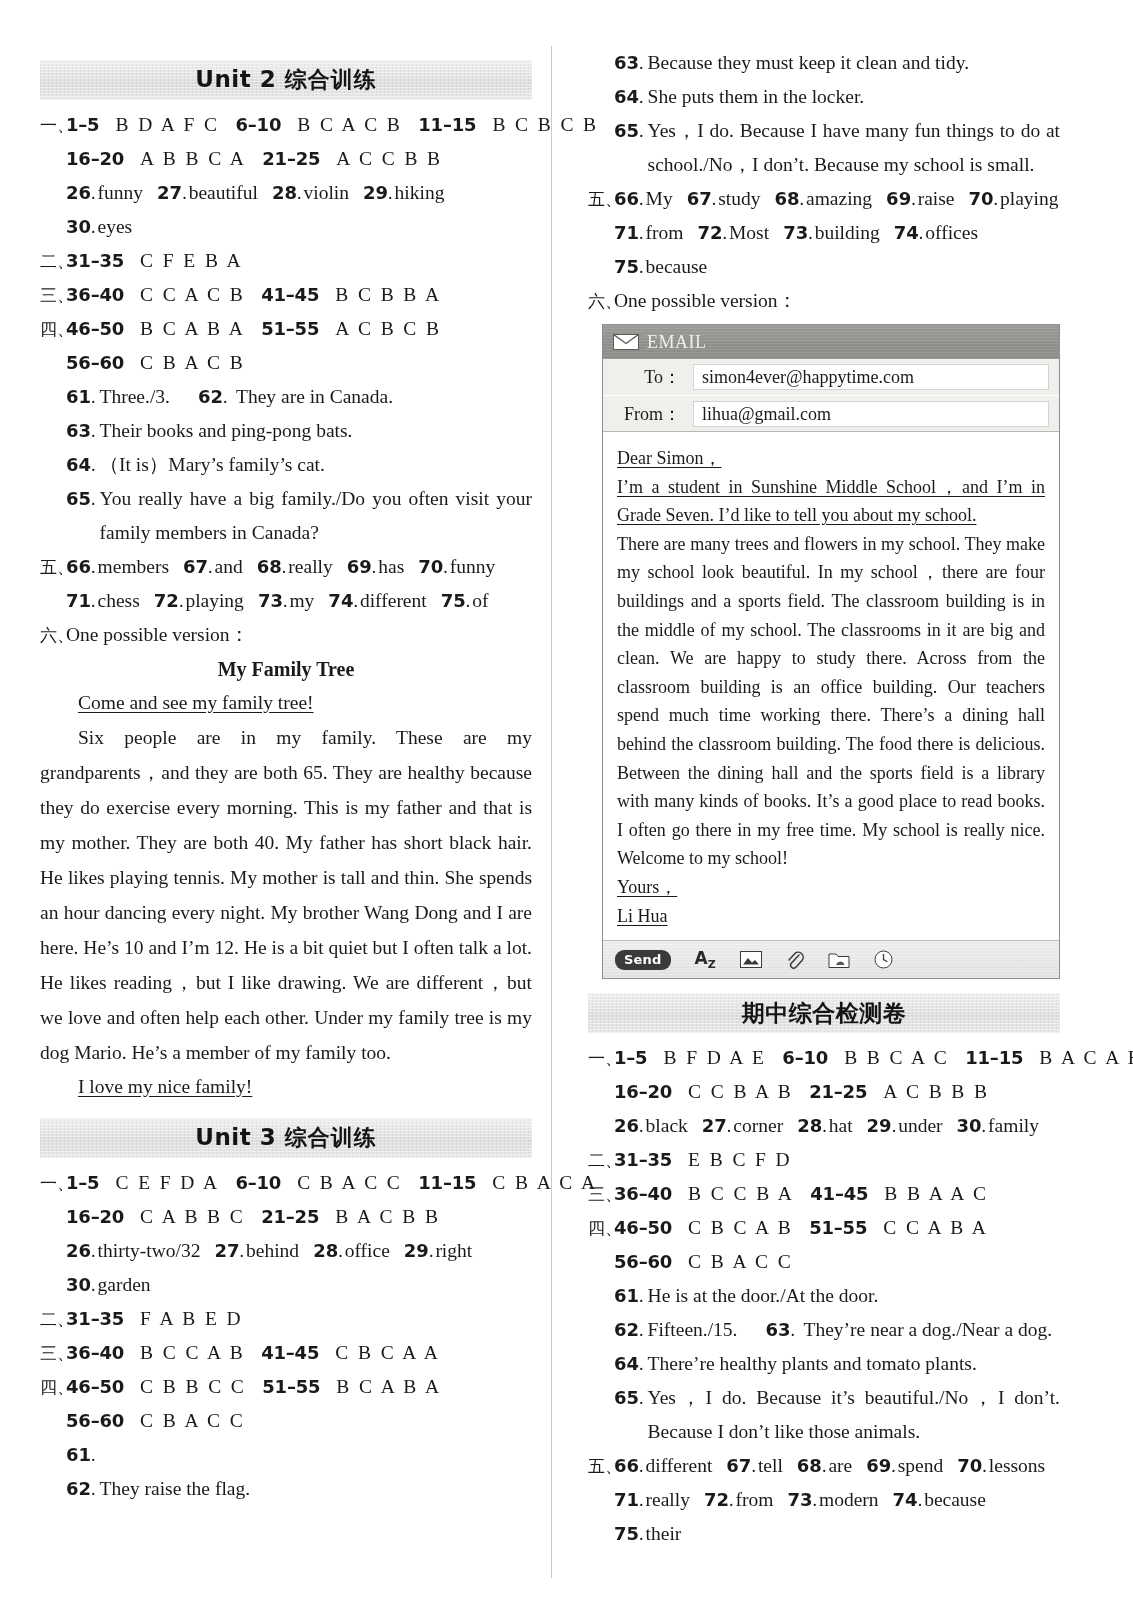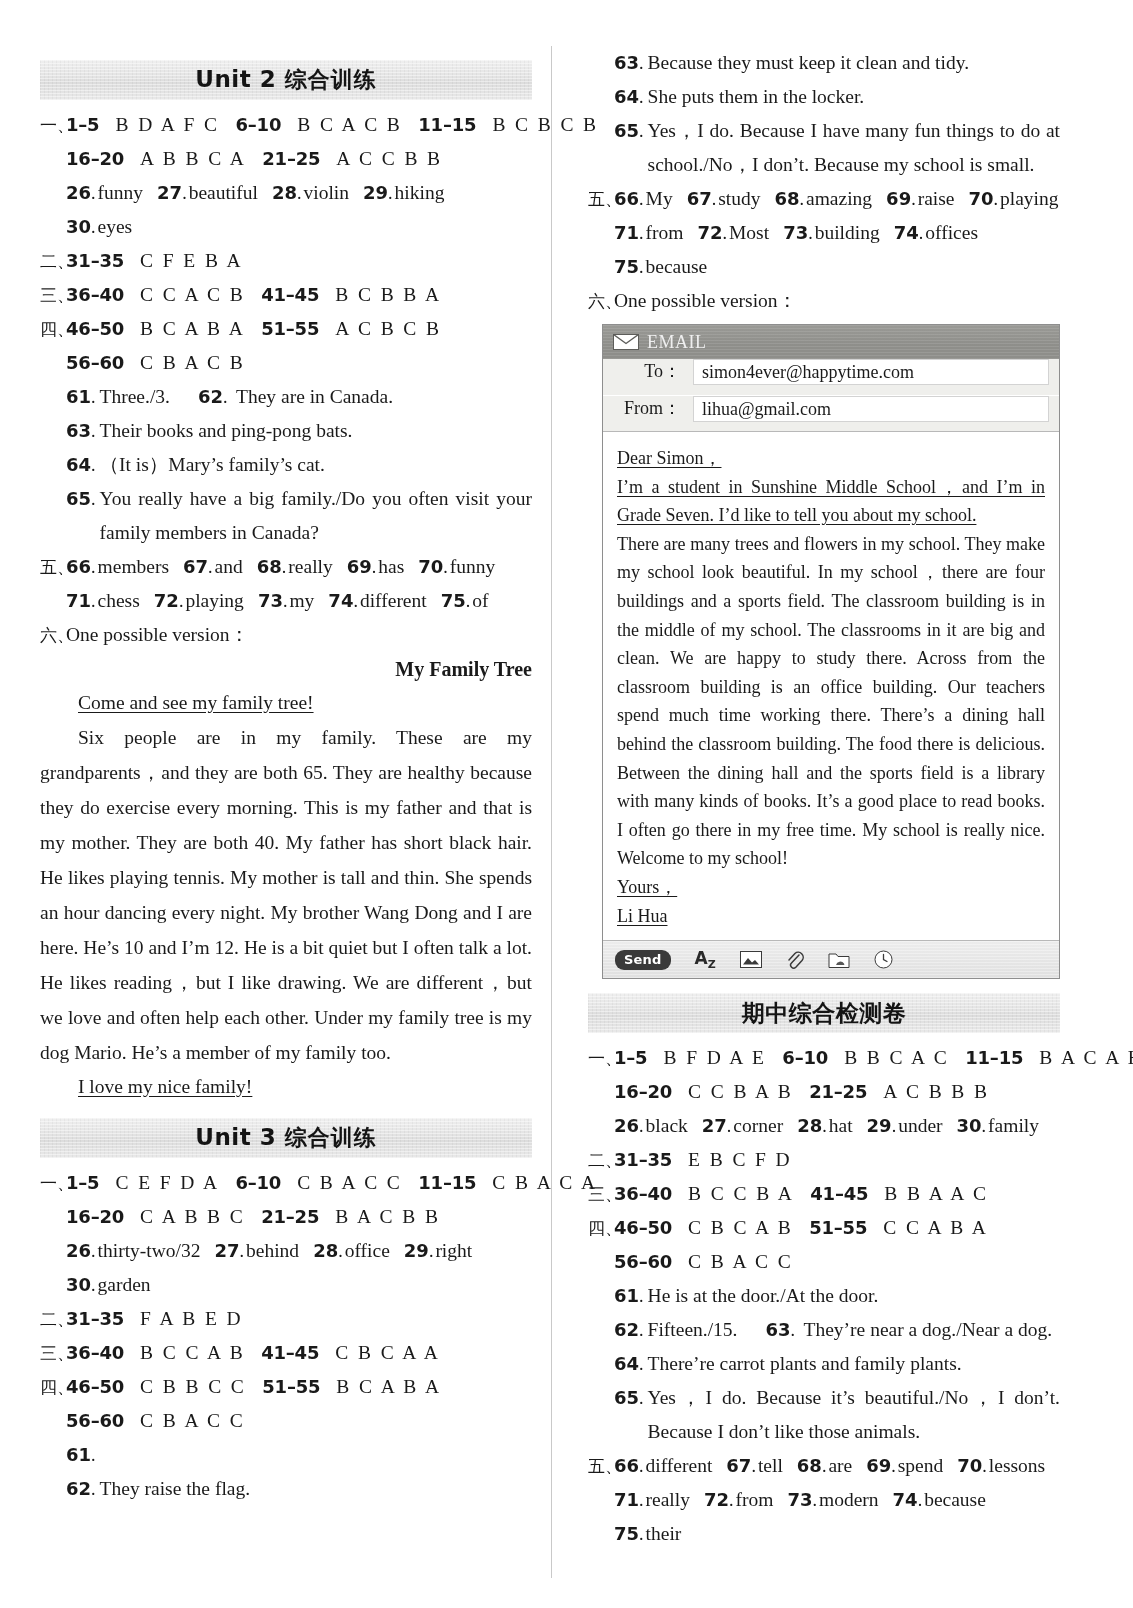--- a/index.html
+++ b/index.html
@@ -118,21 +118,21 @@
   }
   .sent .qn { flex: 0 0 auto; margin-right: 4px; }
   .sent .stext {
     flex: 1 1 auto;
     text-align: justify;
     text-align-last: left;
   }
 
   
   .comp-title {
-    text-align: right;
+    text-align: center;
     font-weight: bold;
     font-size: 20px;
     line-height: 34px;
     font-family: "Liberation Serif", serif;
   }
   .u-line { text-decoration: underline; text-underline-offset: 3px; }
   .comp-line {
     font-size: 19.5px;
     line-height: 34px;
     padding-left: 38px;
@@ -177,20 +177,21 @@
   .email-title {
     font-family: "Liberation Serif", serif;
     font-size: 18px;
     color: #efefef;
     letter-spacing: .5px;
     position: relative;
     z-index: 2;
   }
   .field-row {
     display: flex;
+    align-items: center;
     height: 36px;
     padding: 0 10px 0 8px;
     gap: 6px;
     background: #efefec;
   }
   .field-row + .field-row { border-top: 1px solid #ffffff; }
   .field-label {
     font-size: 18px;
     width: 76px;
     flex: 0 0 76px;
@@ -520,21 +521,21 @@
         <div class="sent">
           <span class="qn">61<span class="qdot">.</span></span>
           <span class="stext">He is at the door./At the door.</span>
         </div>
         <div class="sent">
           <span class="qn">62<span class="qdot">.</span></span>
           <span class="stext">Fifteen./15.<span class="wgap"></span><span class="wgap"></span><span class="qn">63<span class="qdot">.</span></span> They’re near a dog./Near a dog.</span>
         </div>
         <div class="sent">
           <span class="qn">64<span class="qdot">.</span></span>
-          <span class="stext">There’re carrot plants and family plants.</span>
+          <span class="stext">There’re healthy plants and tomato plants.</span>
         </div>
         <div class="sent">
           <span class="qn">65<span class="qdot">.</span></span>
           <span class="stext">Yes，I do. Because it’s beautiful./No，I don’t. Because I don’t like those animals.</span>
         </div>
         <div class="ansline">
           <span class="cnum">五、</span>
           <span class="abody"><span class="qn">66<span class="qdot">.</span></span><span class="word">different</span><span class="wgap"></span><span class="qn">67<span class="qdot">.</span></span><span class="word">tell</span><span class="wgap"></span><span class="qn">68<span class="qdot">.</span></span><span class="word">are</span><span class="wgap"></span><span class="qn">69<span class="qdot">.</span></span><span class="word">spend</span><span class="wgap"></span><span class="qn">70<span class="qdot">.</span></span><span class="word">lessons</span></span>
         </div>
         <div class="ansline">

